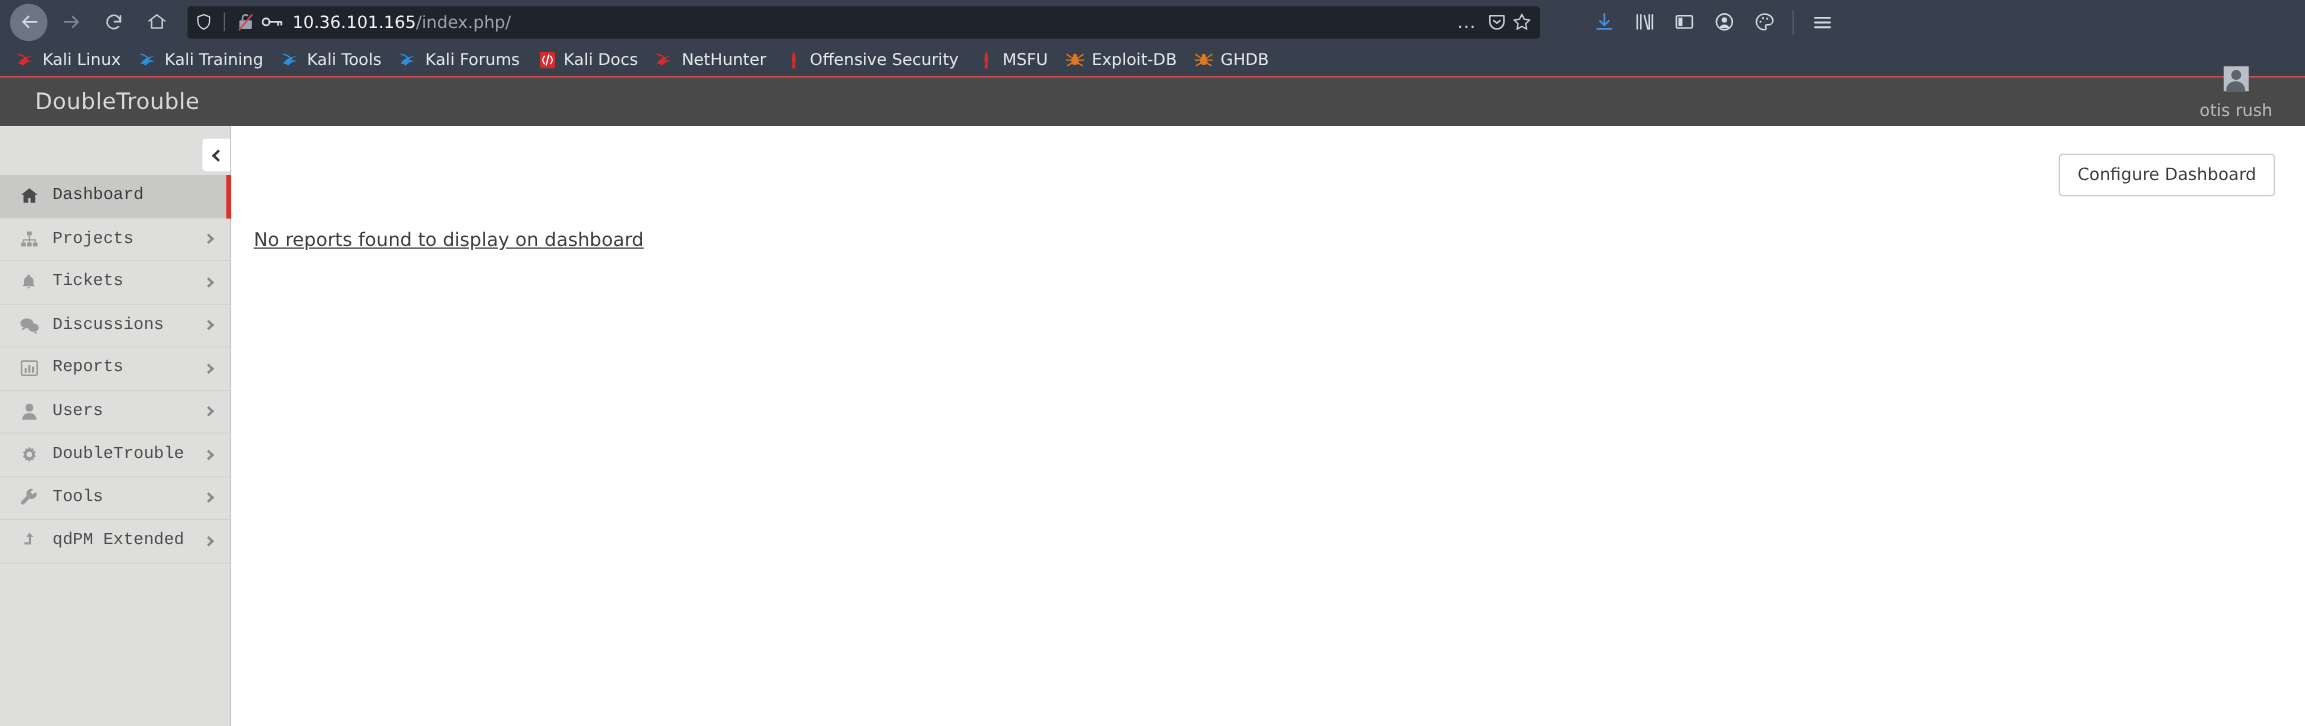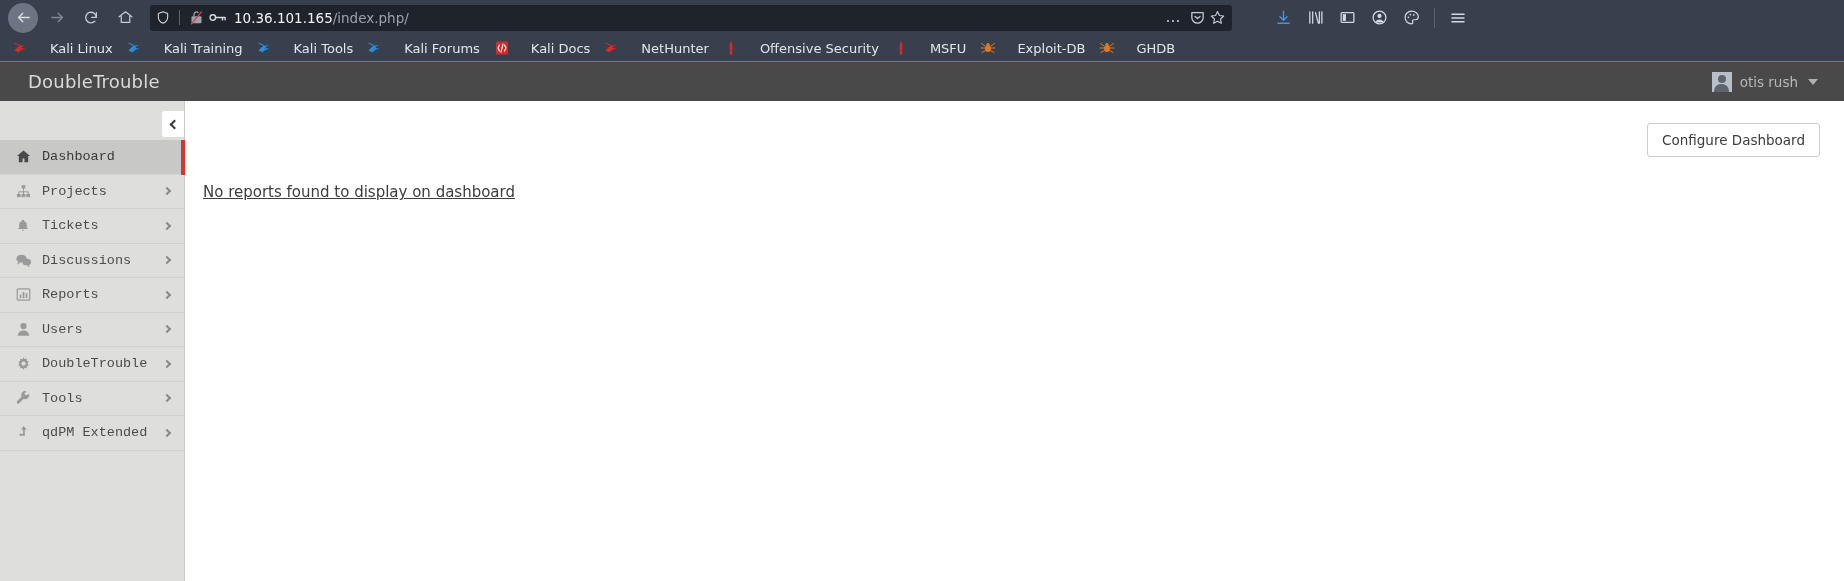--- a/index.html
+++ b/index.html
@@ -89,21 +89,20 @@
     display: flex;
     align-items: center;
     gap: 5px;
     padding: 2px 7px;
     border-radius: 2px;
     white-space: nowrap;
   }
   .bookmark-label {
     font-size: 13px;
     color: #e3e6ea;
-    margin-left: 16px;
   }
   .bm-icon { width: 16px; height: 16px; display:block; flex: 0 0 auto; }
 
   
   .app-header {
     height: 40px;
     background: #494949;
     border-top: 1px solid #ef4444;
     display: flex;
     align-items: center;
@@ -114,20 +113,21 @@
     color: #d9d9d9;
     font-size: 18px;
     font-weight: 400;
     letter-spacing: 0.2px;
   }
   .user-box {
     display: flex;
     align-items: center;
     gap: 8px;
     padding-right: 14px;
+    flex-direction: column;
   }
   .avatar {
     width: 20px; height: 20px;
     background: #b9bfc6;
     display: block;
     position: relative;
     overflow: hidden;
   }
   .avatar::before {
     content: "";

